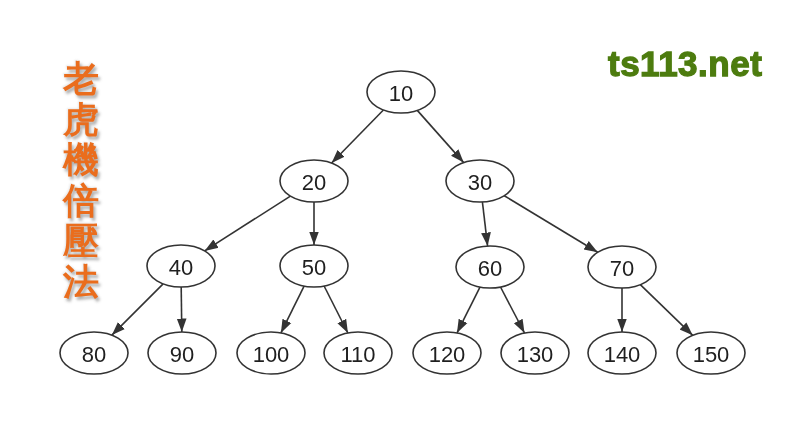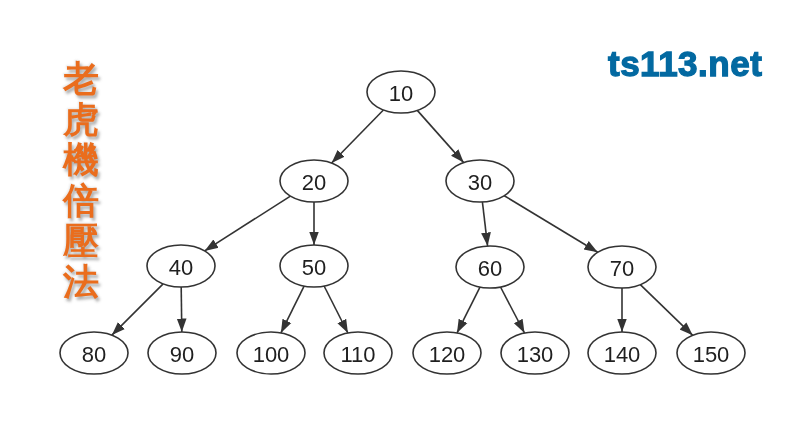--- a/index.html
+++ b/index.html
@@ -136,14 +136,14 @@
 
   <div class="side-label" id="sideLabel" style="color: rgb(234, 109, 29);">
       <div class="side-char">老</div>
       <div class="side-char">虎</div>
       <div class="side-char">機</div>
       <div class="side-char">倍</div>
       <div class="side-char">壓</div>
       <div class="side-char">法</div>
     </div>
 
-  <div class="watermark" id="watermark" style="color: #0369a1;">ts113.net</div>
+  <div class="watermark" id="watermark" style="color: #4d7c0f;">ts113.net</div>
 </div>
 
 </body></html>

